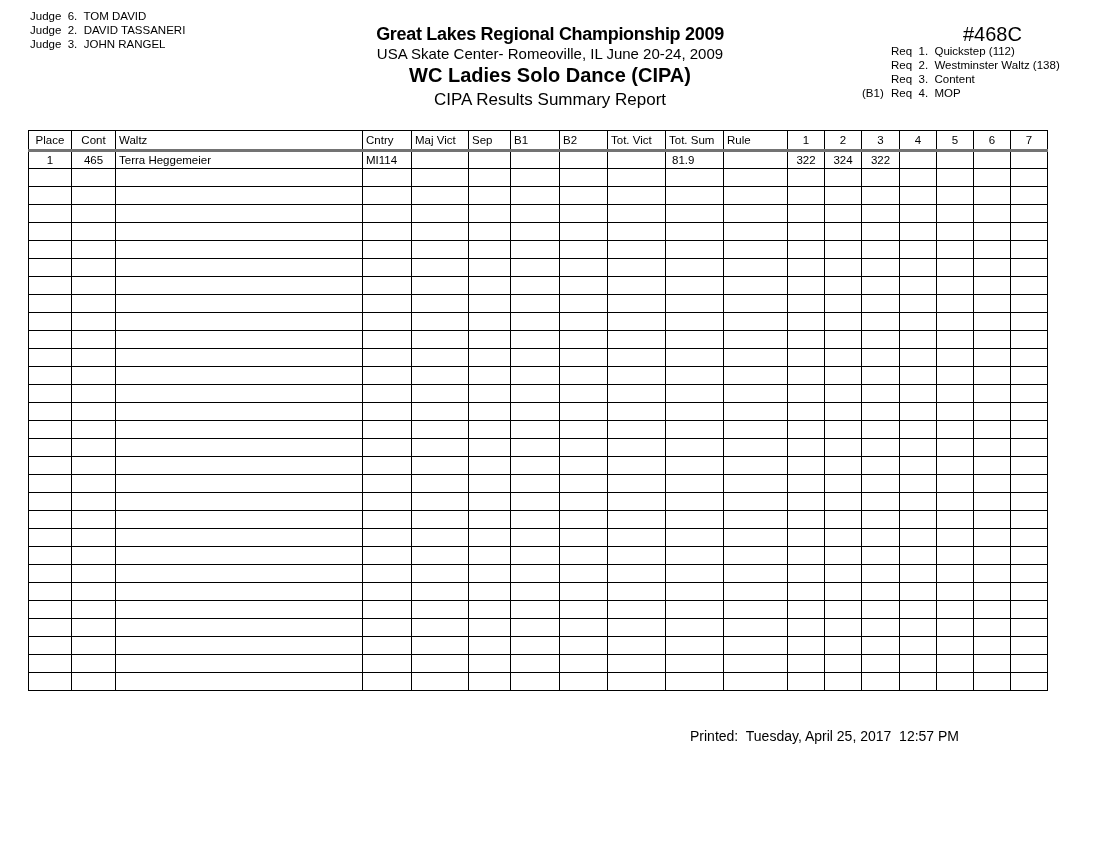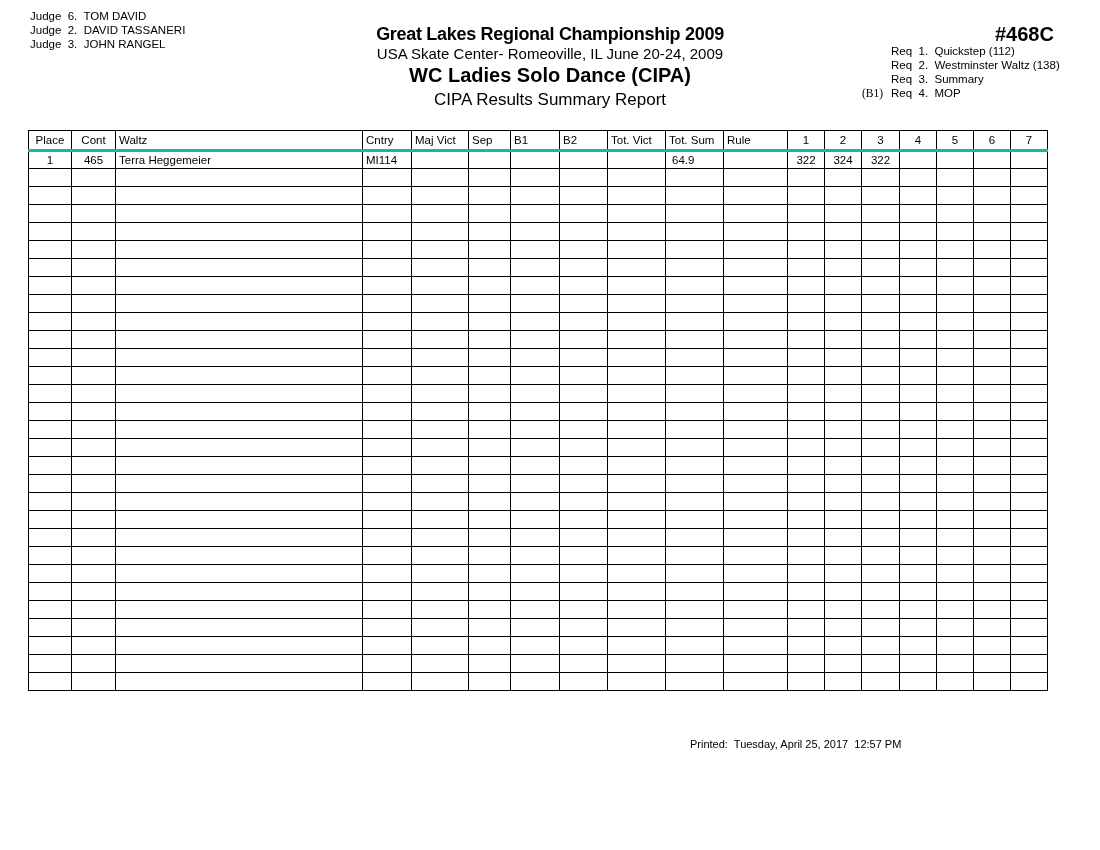--- a/index.html
+++ b/index.html
@@ -6,53 +6,53 @@
   body { width:1100px; height:850px; position:relative; overflow:hidden;
          font-family:"Liberation Sans", sans-serif; color:#000; }
   .abs { position:absolute; }
   .judges { left:30px; top:9px; font-size:11.5px; line-height:14px; }
   .judges .row { white-space:pre; }
   .center-hdr { left:300px; width:500px; text-align:center; }
   .t1 { top:24px; font-size:18px; font-weight:bold; letter-spacing:-0.3px; }
   .t2 { top:45px; font-size:15px; }
   .t3 { top:64px; font-size:20px; font-weight:bold; }
   .t4 { top:90px; font-size:17px; }
-  .evno { left:963px; top:23px; font-size:20px; font-weight:bold;margin-left:32px; }
+  .evno { left:963px; top:23px; font-size:20px; font-weight:normal; }
   .reqs { left:862px; top:44px; font-size:11.5px; line-height:14px; }
   .reqs .row { white-space:pre; }
-  .reqs .pfx { display:inline-block; width:29px;font-family:Liberation Serif, serif; }
+  .reqs .pfx { display:inline-block; width:29px; }
   table.grid { position:absolute; left:28px; top:130px; border-collapse:collapse;
                table-layout:fixed; }
   table.grid td, table.grid th { border:1px solid #000; height:18px; padding:0 3px;
                font-size:11.5px; font-weight:normal; white-space:nowrap; overflow:hidden;
                box-sizing:border-box; }
-  table.grid thead th { border-bottom:3px solid #14b8a6; height:20px; text-align:left; }
+  table.grid thead th { border-bottom:3px solid #737373; height:20px; text-align:left; }
   table.grid th.c, table.grid td.c { text-align:center; }
-  .printed { left:690px; top:728px; font-size:11px; white-space:pre;margin-top:10px; }
+  .printed { left:690px; top:728px; font-size:14px; white-space:pre; }
 </style>
 </head>
 <body>
 
 <div class="abs judges">
   <div class="row"><span>Judge  6.</span>  <span>TOM DAVID</span></div>
   <div class="row"><span>Judge  2.</span>  <span>DAVID TASSANERI</span></div>
   <div class="row"><span>Judge  3.</span>  <span>JOHN RANGEL</span></div>
 </div>
 
 <div class="abs center-hdr t1">Great Lakes Regional Championship 2009</div>
 <div class="abs center-hdr t2">USA Skate Center- Romeoville, IL  June 20-24, 2009</div>
 <div class="abs center-hdr t3">WC Ladies Solo Dance (CIPA)</div>
 <div class="abs center-hdr t4">CIPA Results Summary Report</div>
 
 <div class="abs evno">#468C</div>
 
 <div class="abs reqs">
   <div class="row"><span class="pfx"></span><span>Req  1.</span>  <span>Quickstep (112)</span></div>
   <div class="row"><span class="pfx"></span><span>Req  2.</span>  <span>Westminster Waltz (138)</span></div>
-  <div class="row"><span class="pfx"></span><span>Req  3.</span>  <span>Summary</span></div>
+  <div class="row"><span class="pfx"></span><span>Req  3.</span>  <span>Content</span></div>
   <div class="row"><span class="pfx">(B1)</span><span>Req  4.</span>  <span>MOP</span></div>
 </div>
 
 <table class="grid">
   <colgroup>
     <col style="width:43px">
       <col style="width:44px">
       <col style="width:247px">
       <col style="width:49px">
     <col style="width:57px">
@@ -96,21 +96,21 @@
       <tr>
         <td class="c">1</td>
         <td class="c">465</td>
         <td>Terra Heggemeier</td>
         <td>MI114</td>
         <td></td>
         <td></td>
         <td></td>
         <td></td>
         <td></td>
-        <td style="padding-left: 6px;">64.9</td>
+        <td style="padding-left: 6px;">81.9</td>
         <td></td>
         <td class="c">322</td>
         <td class="c">324</td>
         <td class="c">322</td>
         <td class="c"></td>
         <td class="c"></td>
         <td class="c"></td>
         <td class="c"></td>
       </tr>
       <tr>

